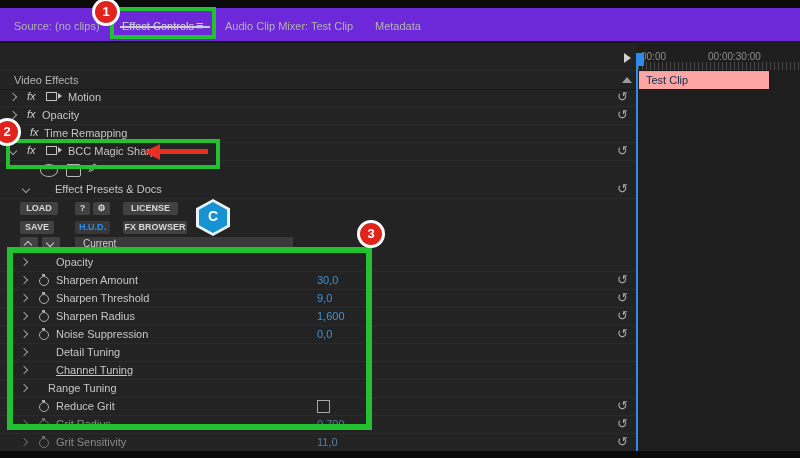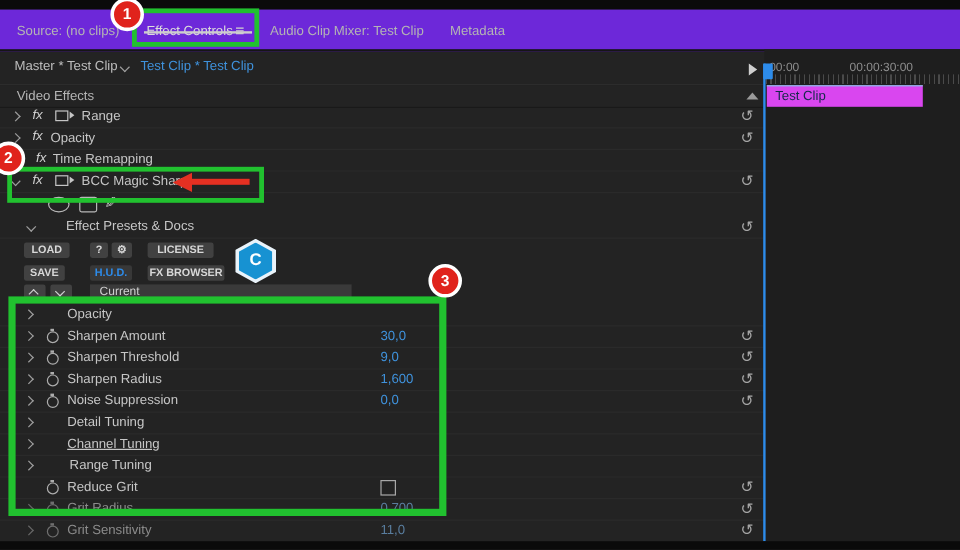--- a/index.html
+++ b/index.html
@@ -60,21 +60,21 @@
   #logo-inner{left:199px;top:202px;width:28px;height:31px;background:#1792d2;
       clip-path:polygon(50% 0,100% 25%,100% 75%,50% 100%,0 75%,0 25%);}
   #logo-letter{left:196px;top:208px;width:34px;text-align:center;font-size:14px;font-weight:bold;color:#fff;}
   
   #timeline{left:637px;top:41px;width:163px;height:410px;background:#1e1e1e;}
   .rlabel{position:absolute;top:51px;font-size:10px;color:#8f8f8f;white-space:nowrap;}
   #ticks{left:638px;top:62px;width:162px;height:8px;
      background:repeating-linear-gradient(90deg,#4a4a4a 0 1px,transparent 1px 4px);}
   #playhead-flag{left:636px;top:53px;width:8px;height:13px;background:#2d8ceb;border-radius:1px;}
   #playhead-line{left:636px;top:53px;width:2px;height:398px;background:#2d8ceb;}
-  #clipbar{left:639px;top:71px;width:130px;height:17px;background:#d946ef;border-top:1px solid #8cbce8;}
+  #clipbar{left:639px;top:71px;width:130px;height:17px;background:#fca5a5;border-top:1px solid #8cbce8;}
   #clipbar span{position:absolute;left:7px;top:2px;font-size:11px;color:#15294a;}
   #bottombar{left:0;top:451px;width:800px;height:7px;background:#0a0a0a;}
   
   .gbox{position:absolute;border:4px solid #21c12f;z-index:40;pointer-events:none;}
   #gbox3{border-width:6px;}
   .badge{position:absolute;width:22px;height:22px;border-radius:50%;background:#e0231c;border:3px solid #fff;
          z-index:50;color:#fff;font-size:13px;font-weight:bold;text-align:center;line-height:22px;}
   #arrow-shaft{left:158px;top:149px;width:50px;height:5px;background:#e53022;z-index:45;}
   #arrow-head{left:144px;top:144px;width:0;height:0;border-right:16px solid #e53022;
               border-top:8px solid transparent;border-bottom:8px solid transparent;z-index:45;}
@@ -88,41 +88,36 @@
 
   <div class="abs" id="tabbar">
     <span class="tab" style="left:14px">Source: (no clips)</span>
     <span class="tab active" style="left:122px">Effect Controls</span>
     <span id="menu-ic">≡</span>
     <span class="tab" style="left:225px">Audio Clip Mixer: Test Clip</span>
     <span class="tab" style="left:375px">Metadata</span>
   </div>
   <div class="abs" id="tab-underline"></div>
 
-  <div class="abs" id="crumbrow">
-    <span class="abs" id="master-lbl">Master * Test Clip</span>
-    <span class="chev d" id="crumb-chev"></span>
-    <span class="abs" id="clip-lbl">Test Clip * Test Clip</span>
-  </div>
   <div class="abs" id="row-expand"></div>
 
   <div class="abs" id="vfx-header">
     <span class="abs" id="vfx-title">Video Effects</span>
   </div>
   <div class="abs" id="scrollup"></div>
 
   <div class="abs" id="fx-rows" style="left:0;top:88px;width:636px;">
       <div class="row" style="top: 0px;">
         <span class="chev r" style="left: 10px; top: 6px;"></span>
         <span class="fxb" style="left: 27px;">fx</span>
         <span class="clipicon" style="left: 46px;">
           <span class="r"></span>
           <span class="t"></span>
         </span>
-        <span class="lbl" style="left: 68px;">Range</span>
+        <span class="lbl" style="left: 68px;">Motion</span>
         <span class="reset">↺</span>
       </div>
       <div class="row" style="top: 18px;">
         <span class="chev r" style="left: 10px; top: 6px;"></span>
         <span class="fxb" style="left: 27px;">fx</span>
         <span class="lbl" style="left: 42px;">Opacity</span>
         <span class="reset">↺</span>
       </div>
       <div class="row" style="top: 36px;">
         <span class="fxb" style="left: 30px;">fx</span>
@@ -207,21 +202,21 @@
       <div class="row" style="top: 90px;">
         <span class="chev r" style="left: 21px; top: 6px;"></span>
         <span class="lbl" style="left: 56px;">Detail Tuning</span>
       </div>
       <div class="row" style="top: 108px;">
         <span class="chev r" style="left: 21px; top: 6px;"></span>
         <span class="lbl" style="left: 56px; text-decoration: underline;">Channel Tuning</span>
       </div>
       <div class="row" style="top: 126px;">
         <span class="chev r" style="left: 21px; top: 6px;"></span>
-        <span class="lbl" style="left: 58px; text-align: center;">Range Tuning</span>
+        <span class="lbl" style="left: 48px; text-align: center;">Range Tuning</span>
       </div>
       <div class="row" style="top: 144px;">
         <span class="sw" style="left: 39px;"></span>
         <span class="lbl" style="left: 56px;">Reduce Grit</span>
         <span class="cb"></span>
         <span class="reset">↺</span>
       </div>
       <div class="row" style="top: 162px;">
         <span class="chev r" style="left: 21px; top: 6px; opacity: 0.55;"></span>
         <span class="sw" style="left: 39px; opacity: 0.55;"></span>

